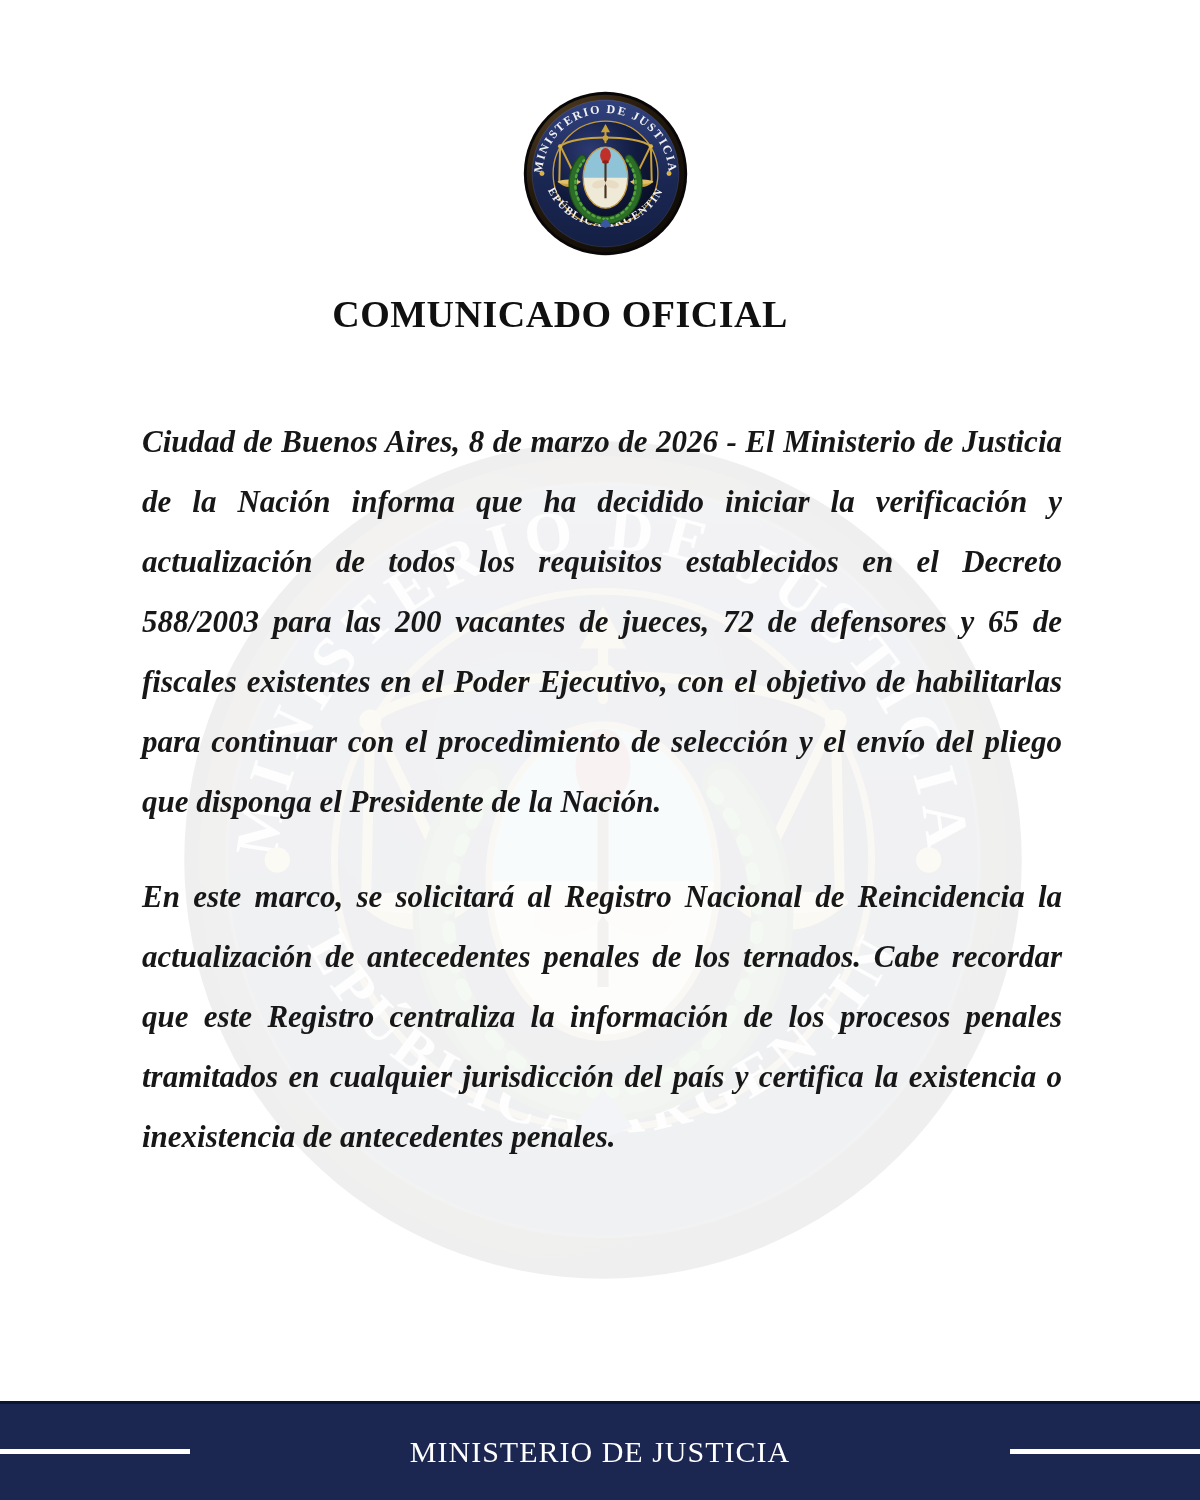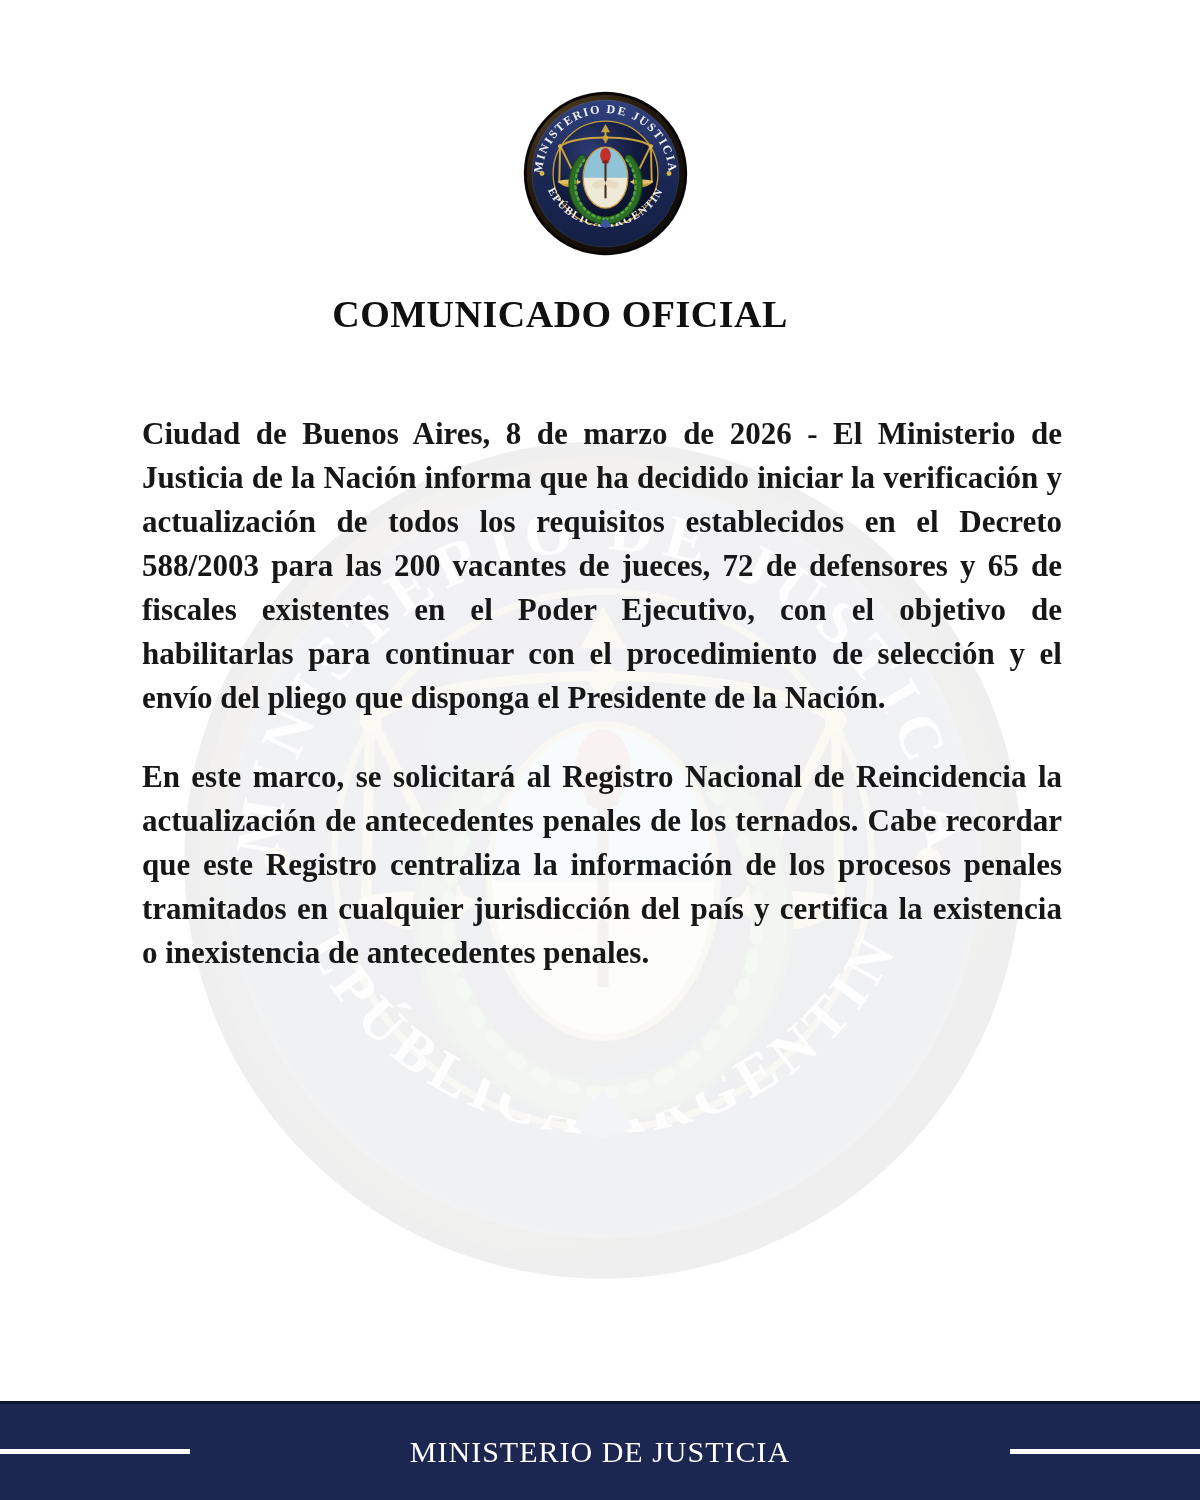--- a/index.html
+++ b/index.html
@@ -18,22 +18,23 @@
   h1.title{
     position:absolute;left:0;top:292px;width:1120px;margin:0;z-index:2;
     text-align:center;font-size:38px;font-weight:700;color:#101010;
     letter-spacing:0.5px;line-height:44px;
   }
   .content{
     position:absolute;left:142px;top:412px;width:920px;z-index:1;
   }
   .content p{
     margin:0 0 35px 0;
-    font-size:31px;line-height:44px;font-weight:700;color:#171717;
+    font-size:31px;line-height:60px;font-weight:700;color:#171717;
     text-align:justify;
+    font-style:italic;
   }
   .footer-bar{
     position:absolute;left:0;top:1401px;width:1200px;height:99px;z-index:3;
     background:#1b2750;border-top:3px solid #0b1630;box-sizing:border-box;
     display:flex;align-items:center;justify-content:center;
   }
   .footer-rule{
     position:absolute;top:45px;height:5px;background:#ffffff;
   }
   .footer-rule.left{left:0;width:190px;}

